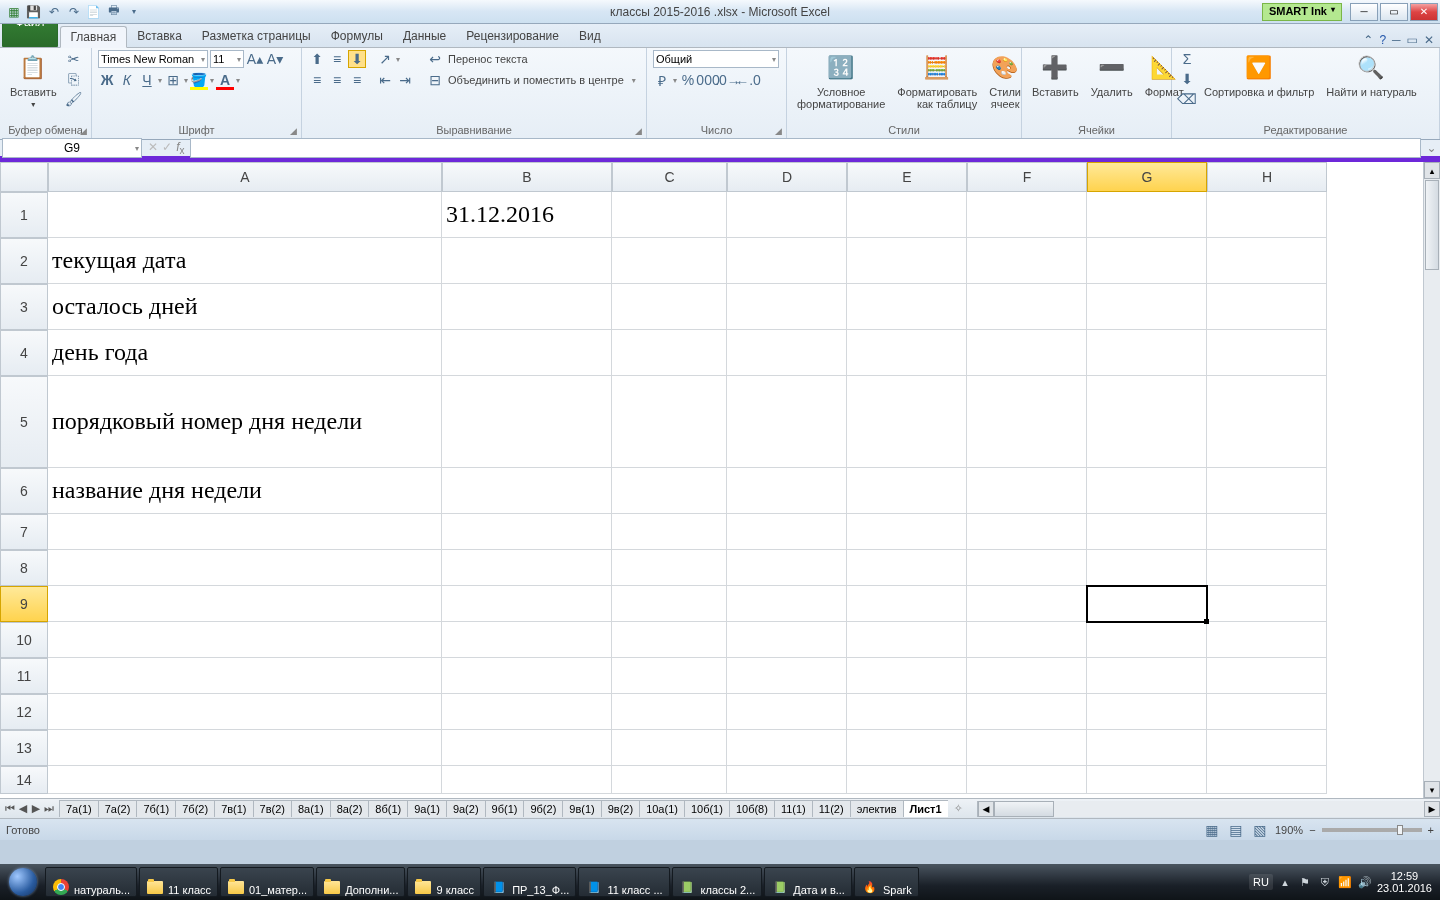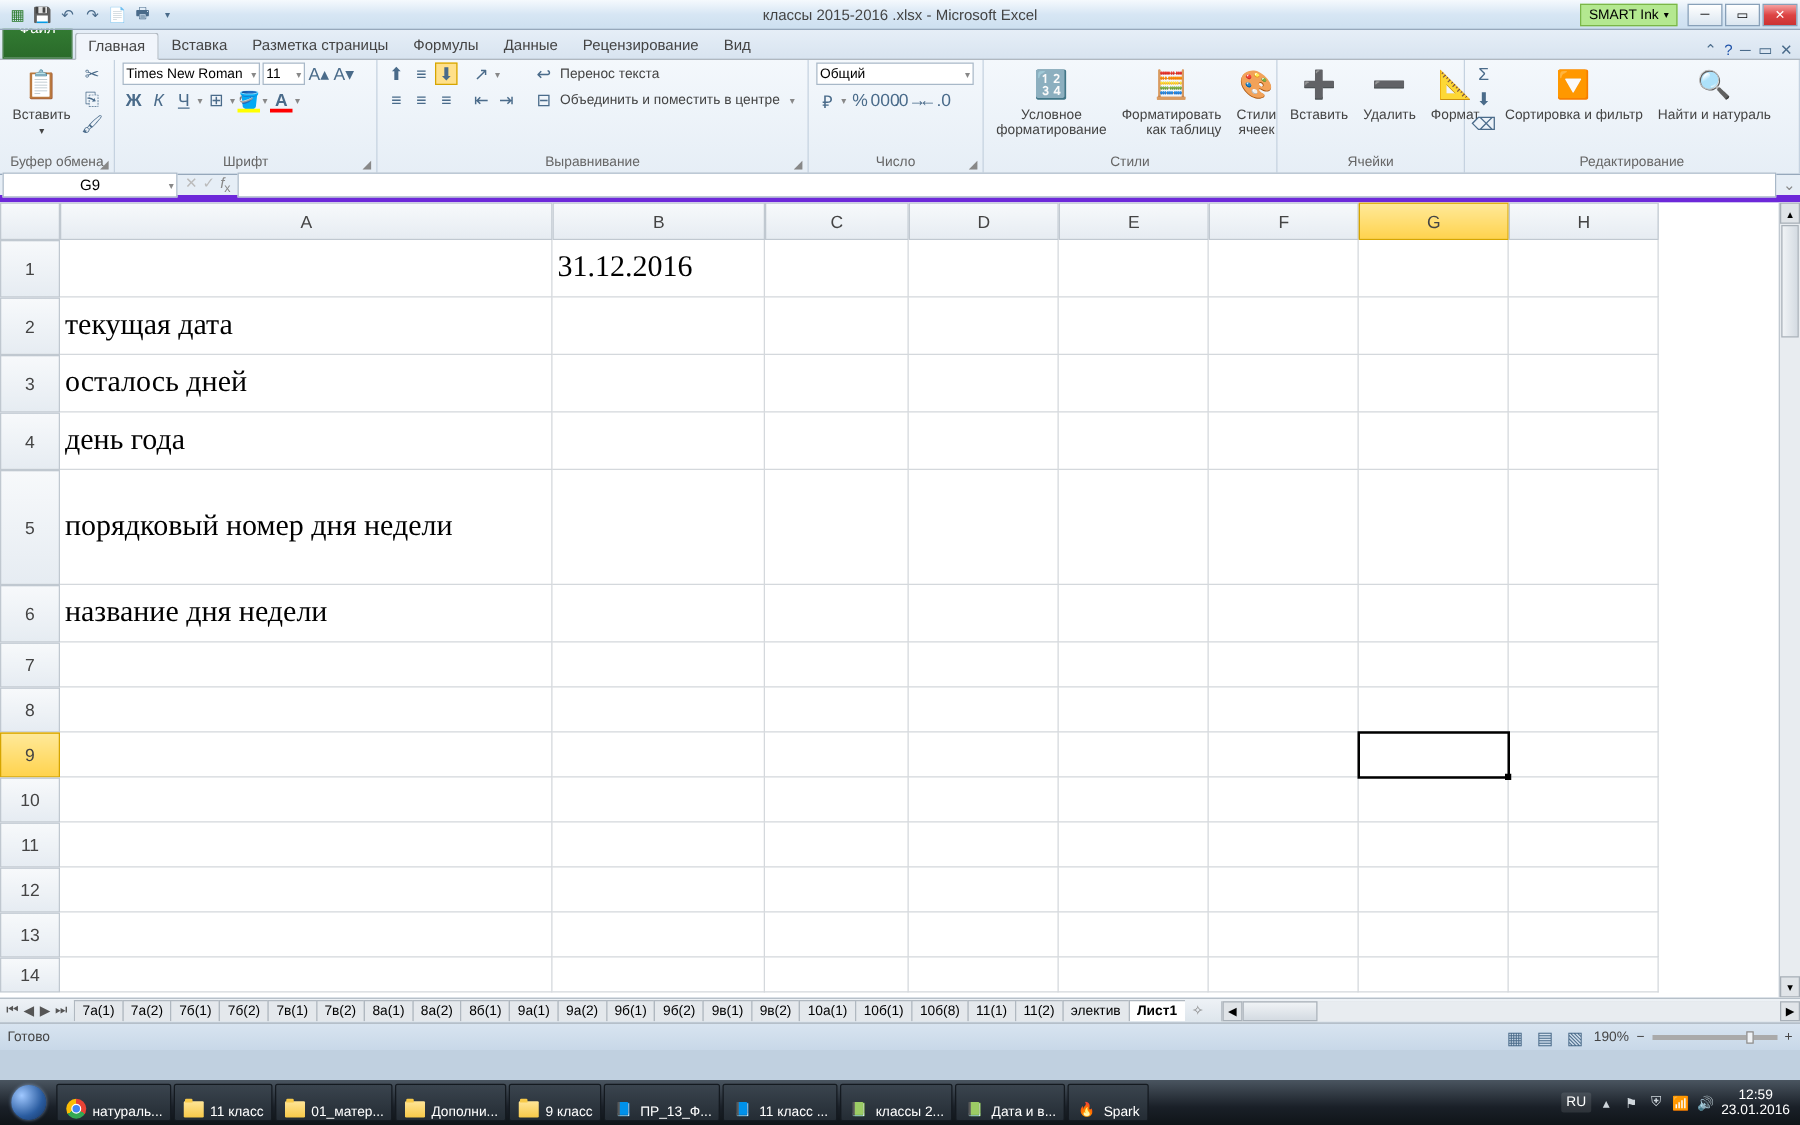--- a/index.html
+++ b/index.html
@@ -3,21 +3,21 @@
 <meta charset="utf-8">
 <style>
 * { margin:0; padding:0; box-sizing:border-box; font-family:"Segoe UI",Tahoma,Geneva,sans-serif; }
 body { width:1440px; height:900px; background:#c0d0e0; overflow:hidden; font-size:12px; }
 
 .titlebar { height:24px; background:linear-gradient(to bottom,#f5f9fd 0%,#d7e6f4 50%,#cde0f0 100%); border-bottom:1px solid #96a8bb; display:flex; align-items:center; padding:0 2px; position:relative;}
 .qat { display:flex; gap:4px; align-items:center; padding-left:4px;}
 .qat-icon { width:16px; height:16px; display:flex; align-items:center; justify-content:center; color:#4a6b8a; cursor:pointer;}
 .title-text { position:absolute; left:50%; transform:translateX(-50%); font-size:12px; color:#444;}
 .title-right { position:absolute; right:2px; top:0; display:flex; gap:2px; align-items:center; height:100%;}
-.smart-ink { background:#b4e890; border:1px solid #7ab648; padding:1px 6px; font-size:11px; height:18px; display:flex; align-items:center; gap:4px; margin-right:6px;}
+.smart-ink { background:#b4e890; border:1px solid #7ab648; padding:1px 6px; font-size:11px; height:18px; display:flex; gap:4px; margin-right:6px;font-weight:bold;}
 .win-btn { width:28px; height:18px; display:flex; align-items:center; justify-content:center; font-size:10px; border:1px solid #88a0b8;}
 .win-btn.min { background:linear-gradient(to bottom,#fff,#dbe6f0);}
 .win-btn.max { background:linear-gradient(to bottom,#fff,#dbe6f0);}
 .win-btn.close { background:linear-gradient(to bottom,#f5a0a0,#d44,#c33); color:#fff;}
 
 .ribbon-tabs { height:24px; background:linear-gradient(to bottom,#e6eef7,#d8e4f0); display:flex; align-items:flex-end; padding-left:2px; border-bottom:1px solid #b0b8c0;}
 .file-btn { background:linear-gradient(to bottom,#3b8b3b,#2a6b2a); color:#fff; padding:17px 12px; font-size:12px; border-radius:3px 3px 0 0; border:1px solid #2a6b2a; margin-right:2px;}
 .rtab { padding:3px 10px; font-size:12px; color:#444; cursor:pointer;}
 .rtab.active { background:#f1f5fb; border:1px solid #b0b8c0; border-bottom:1px solid #f1f5fb; border-radius:3px 3px 0 0; margin-bottom:-1px;}
 .rtab-right { margin-left:auto; display:flex; gap:6px; padding-right:6px; align-items:center;}

